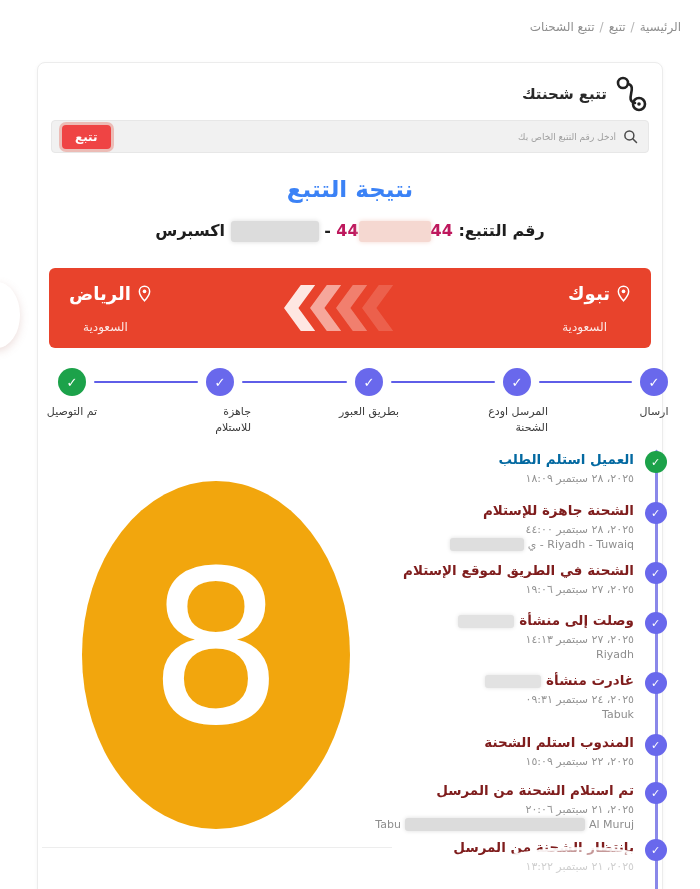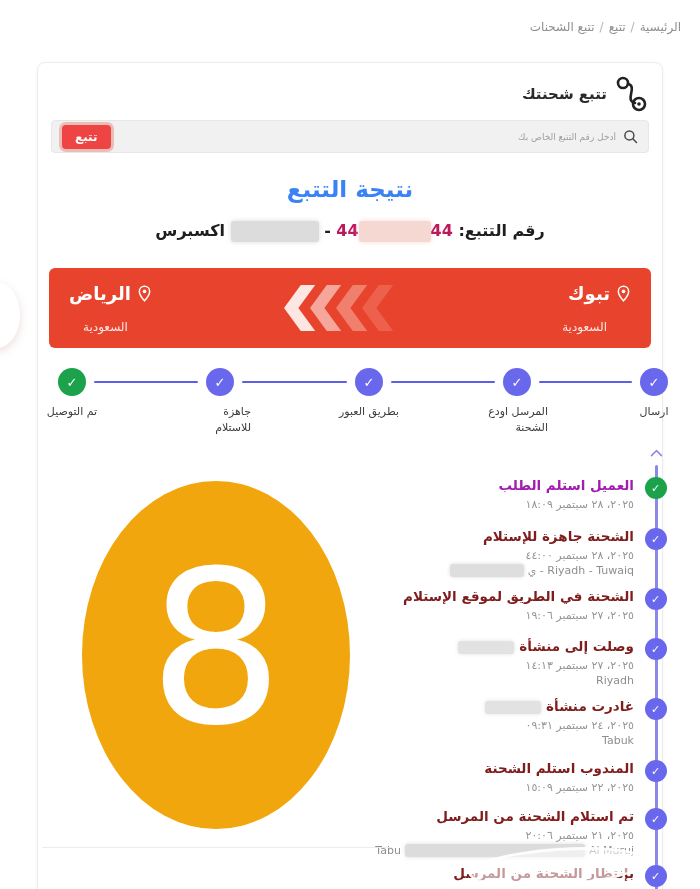--- a/index.html
+++ b/index.html
@@ -76,21 +76,21 @@
   .vline { position:absolute; top:14px; bottom:-520px; right:4.5px; width:3px; background:#8a88e9; border-radius:2px; }
   .vline-arrow { position:absolute; top:0; right:1.5px; width:9px; height:9px;
                  border-top:2.5px solid #8a88e9; border-right:2.5px solid #8a88e9;
                  transform:rotate(-45deg); border-radius:1px; }
   .t-item { position:relative; padding:0 28px 0 10px; text-align:right; }
   .t-dot { position:absolute; right:-4.5px; top:0; width:22px; height:22px; border-radius:50%;
            background:#6968ec; color:#fff; display:flex; align-items:center; justify-content:center;
            font-size:11px; font-weight:bold; z-index:2; }
   .t-item.green .t-dot { background:#1ca24a; }
   .t-title { font-size:13.5px; font-weight:bold; color:#7f1d1d; line-height:1.3; }
-  .t-item.green .t-title { color:#a21caf;margin-top:26px; }
+  .t-item.green .t-title { color:#0369a1; }
   .t-date { font-size:11px; color:#949494; margin-top:3px; }
   .t-loc { font-size:11px; color:#8e8e8e; margin-top:2px; direction:ltr; }
   .chip.small { width:56px; height:13px; background:#e2e2e2; box-shadow:0 0 4px #e2e2e2; margin-right:5px; }
   .chip.loc { width:74px; height:13px; background:#dedede; box-shadow:0 0 4px #dedede; margin-right:4px; }
   .chip.wide { width:180px; height:13px; background:#dcdcdc; box-shadow:0 0 4px #dcdcdc; margin:0 4px; }
 
   
   .white-blob { position:absolute; top:282px; left:-26px; width:46px; height:66px; background:#fff;
                 border-radius:50%; box-shadow:0 3px 8px rgba(180,120,110,0.25); z-index:6; }
   .orange-badge { position:absolute; top:481px; left:82px; width:268px; height:348px;

